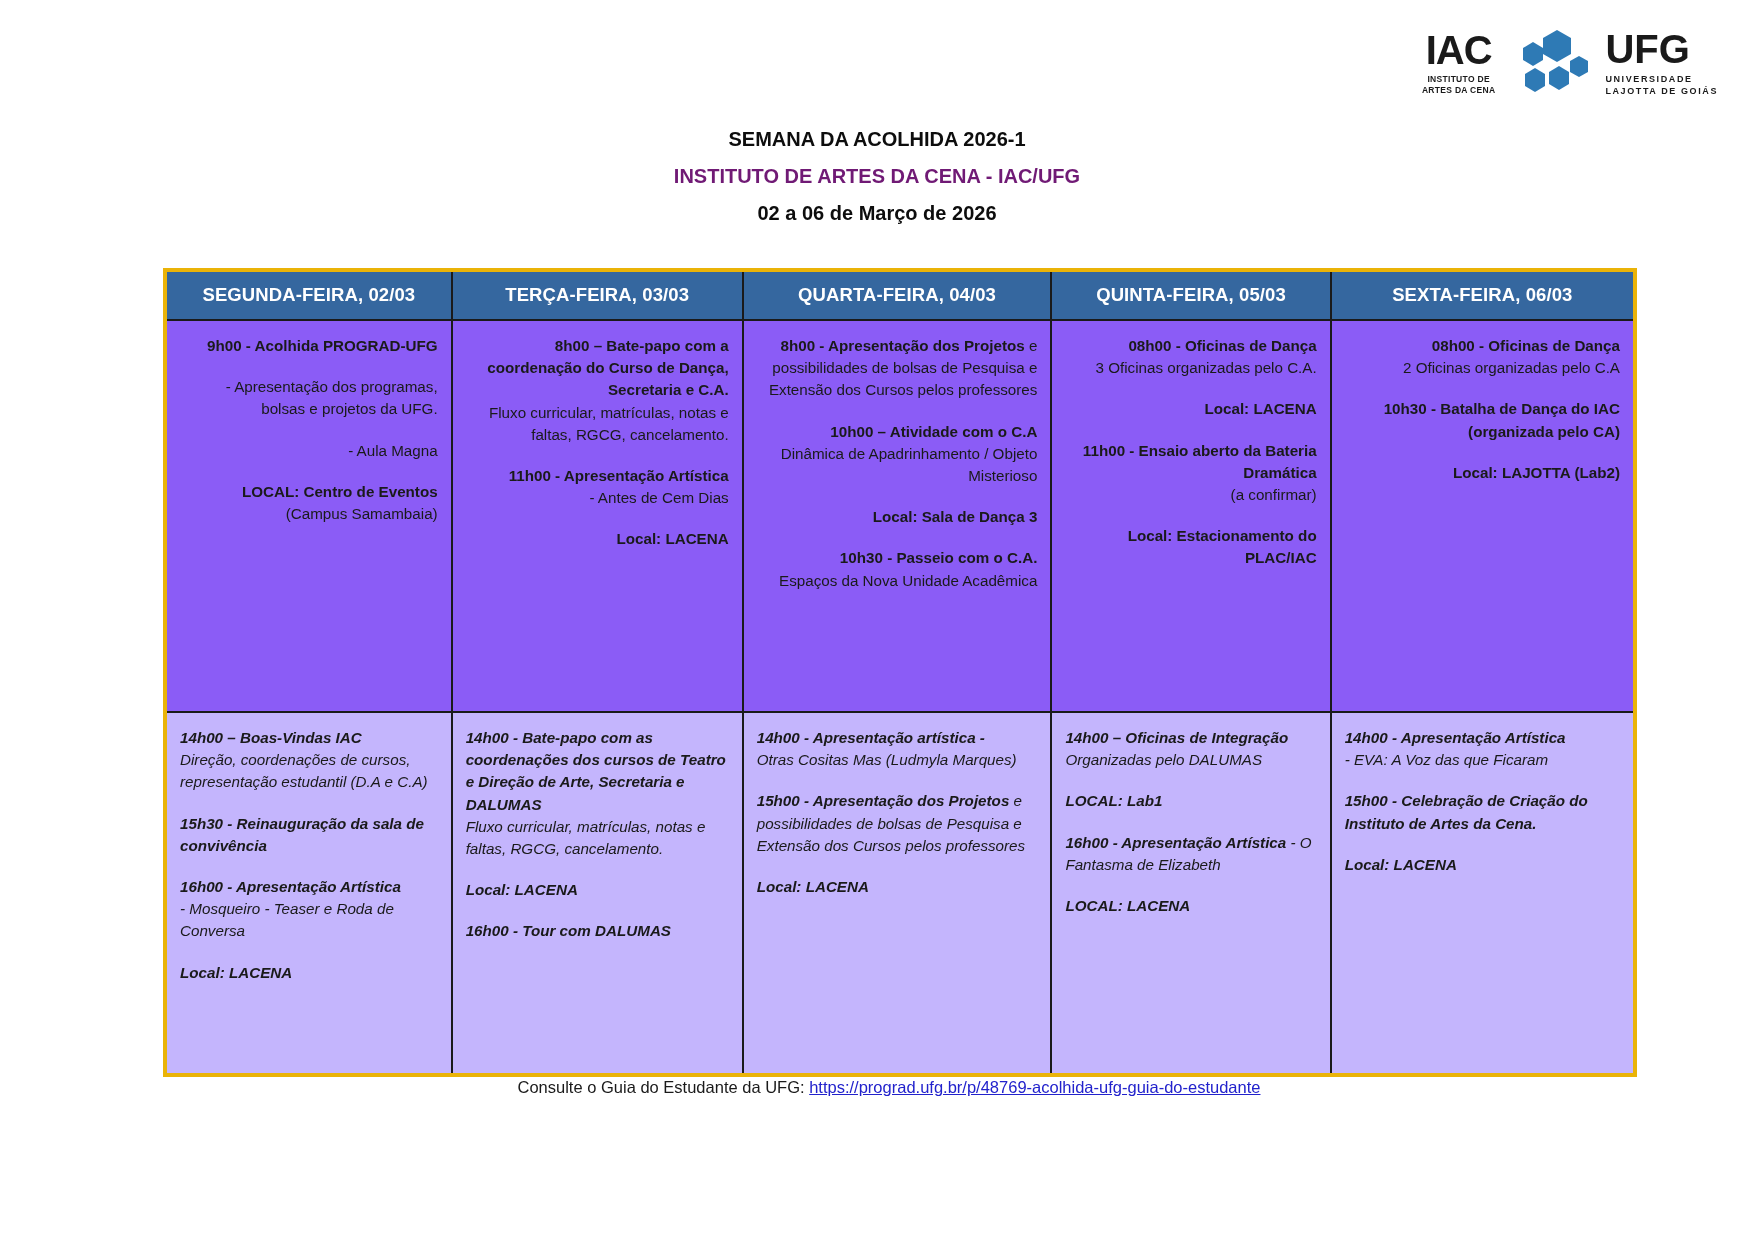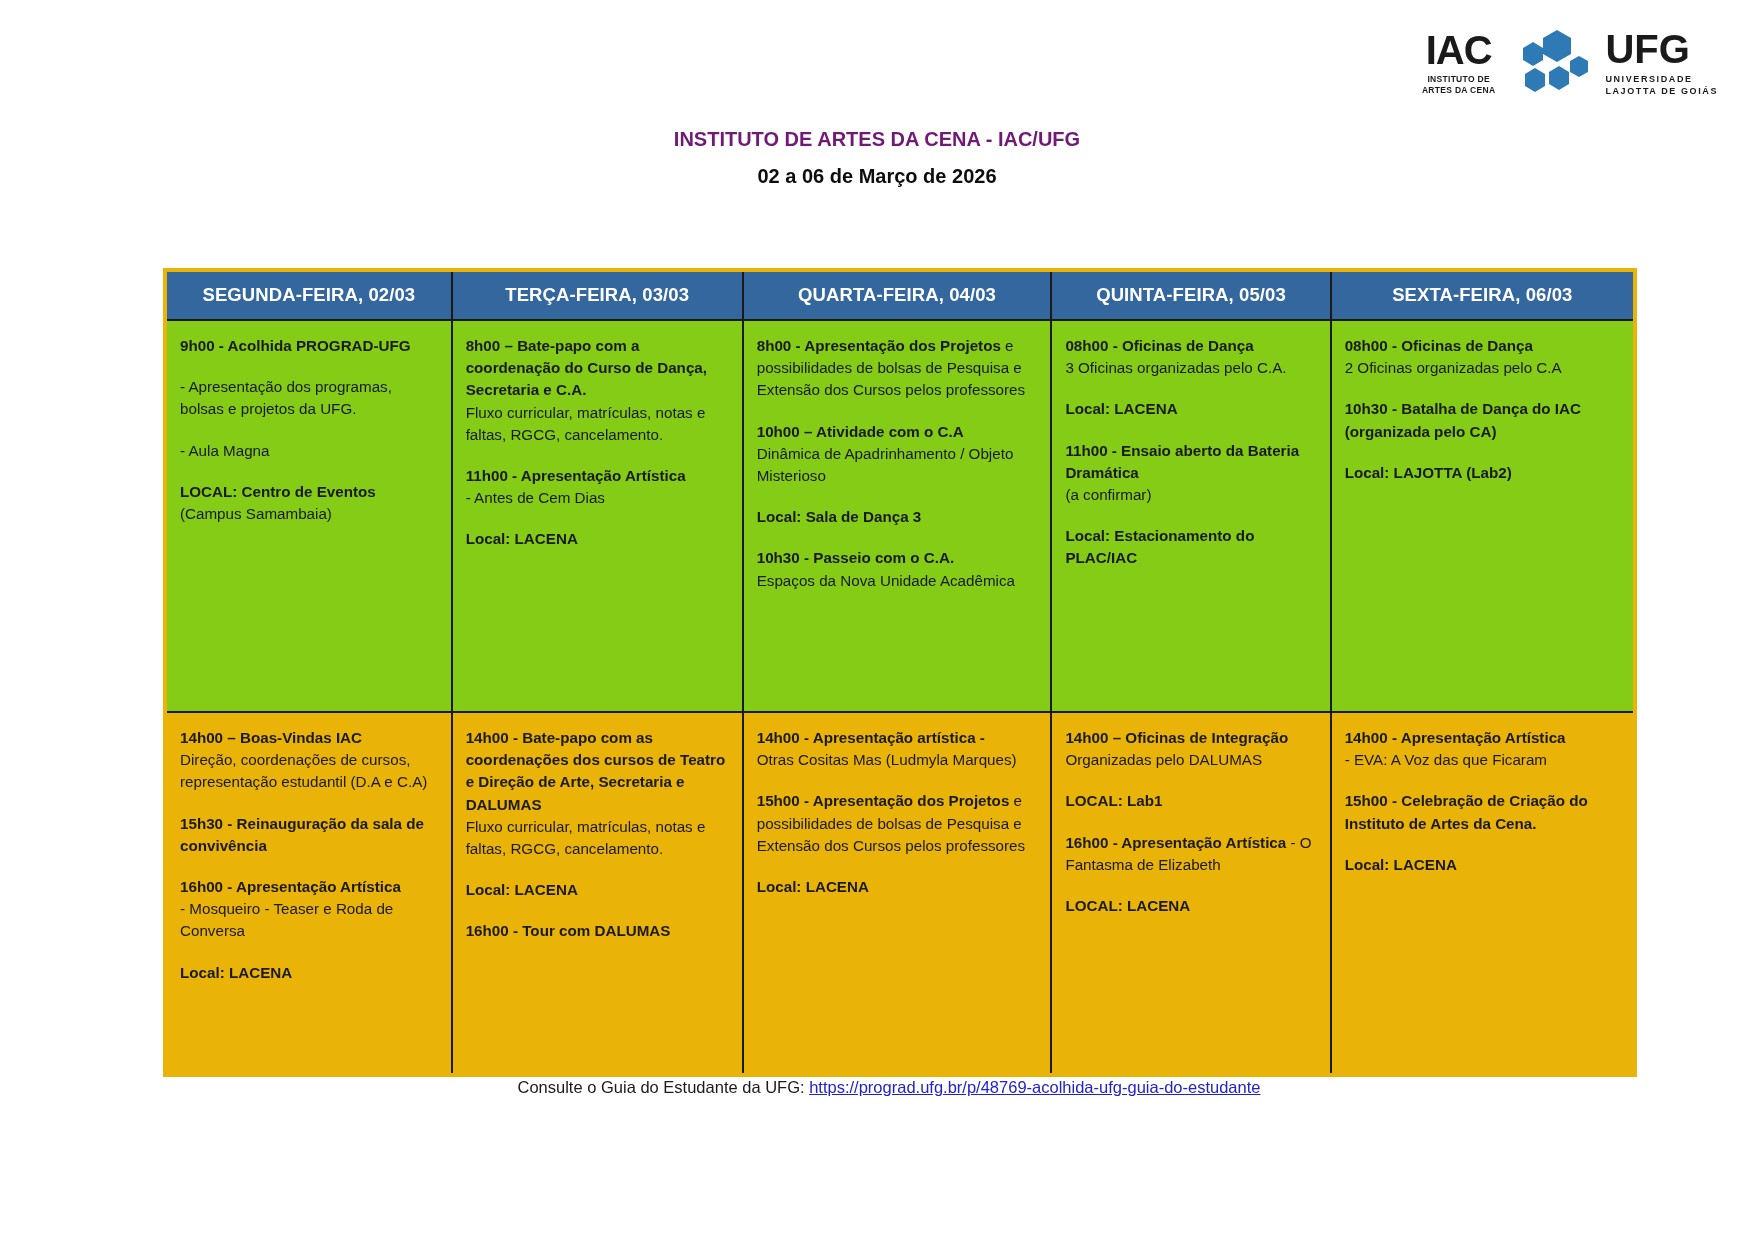--- a/index.html
+++ b/index.html
@@ -134,27 +134,29 @@
   td.slot {
     vertical-align: top;
     padding: 14px 13px 16px 13px;
     border-right: 2px solid #1a1a1a;
     font-size: 15.2px;
     line-height: 1.46;
   }
   td.slot:last-child { border-right: none; }
 
   tr.row-morning td.slot {
-    background: #84cc16;
+    background: #8b5cf6;
     border-bottom: 2px solid #1a1a1a;
     height: 360px;
+    text-align: right;
   }
   tr.row-afternoon td.slot {
-    background: #eab308;
+    background: #c4b5fd;
     height: 330px;
+    font-style: italic;
   }
 
   .entry { margin-bottom: 19px; }
   .entry:last-child { margin-bottom: 0; }
   .entry .hl { font-weight: bold; }
   .entry .pl { font-weight: normal; }
   .entry .line { display: block; }
 
   
   .footer {
@@ -201,20 +203,21 @@
       <div class="ufg-main">UFG</div>
       <div class="ufg-sub">
         <span>UNIVERSIDADE</span><br>
         <span>LAJOTTA DE GOIÁS</span>
       </div>
     </div>
   </div>
 </div>
 
 <div class="titles">
+  <div class="title-1">SEMANA DA ACOLHIDA 2026-1</div>
   <div class="title-2">INSTITUTO DE ARTES DA CENA - IAC/UFG</div>
   <div class="title-3">02 a 06 de Março de 2026</div>
 </div>
 
 <div class="schedule-wrap">
   <table class="schedule">
     <colgroup>
       <col class="c1">
         <col class="c2">
         <col class="c3">

